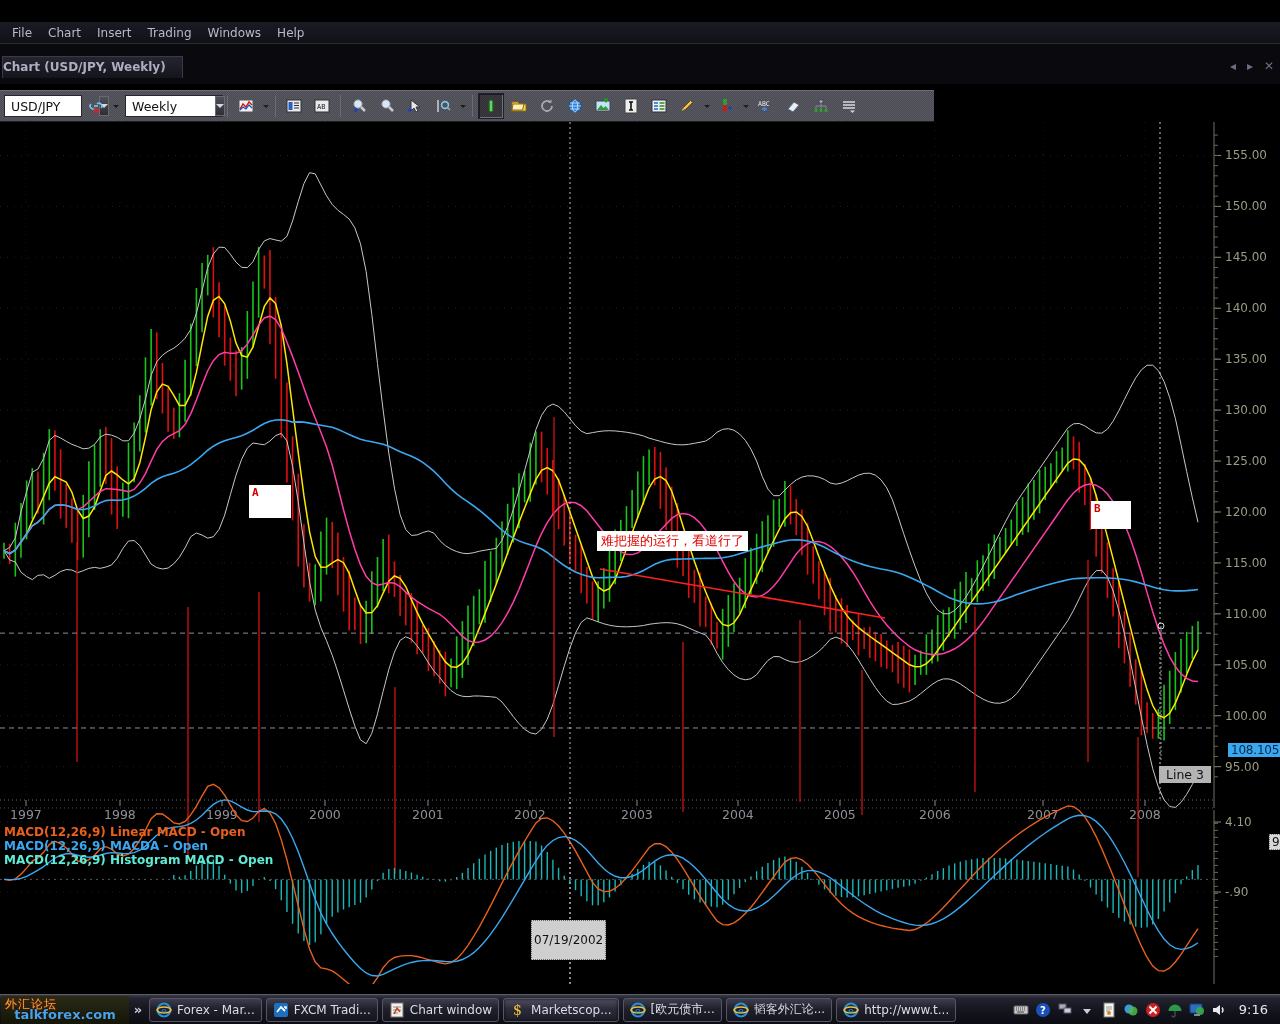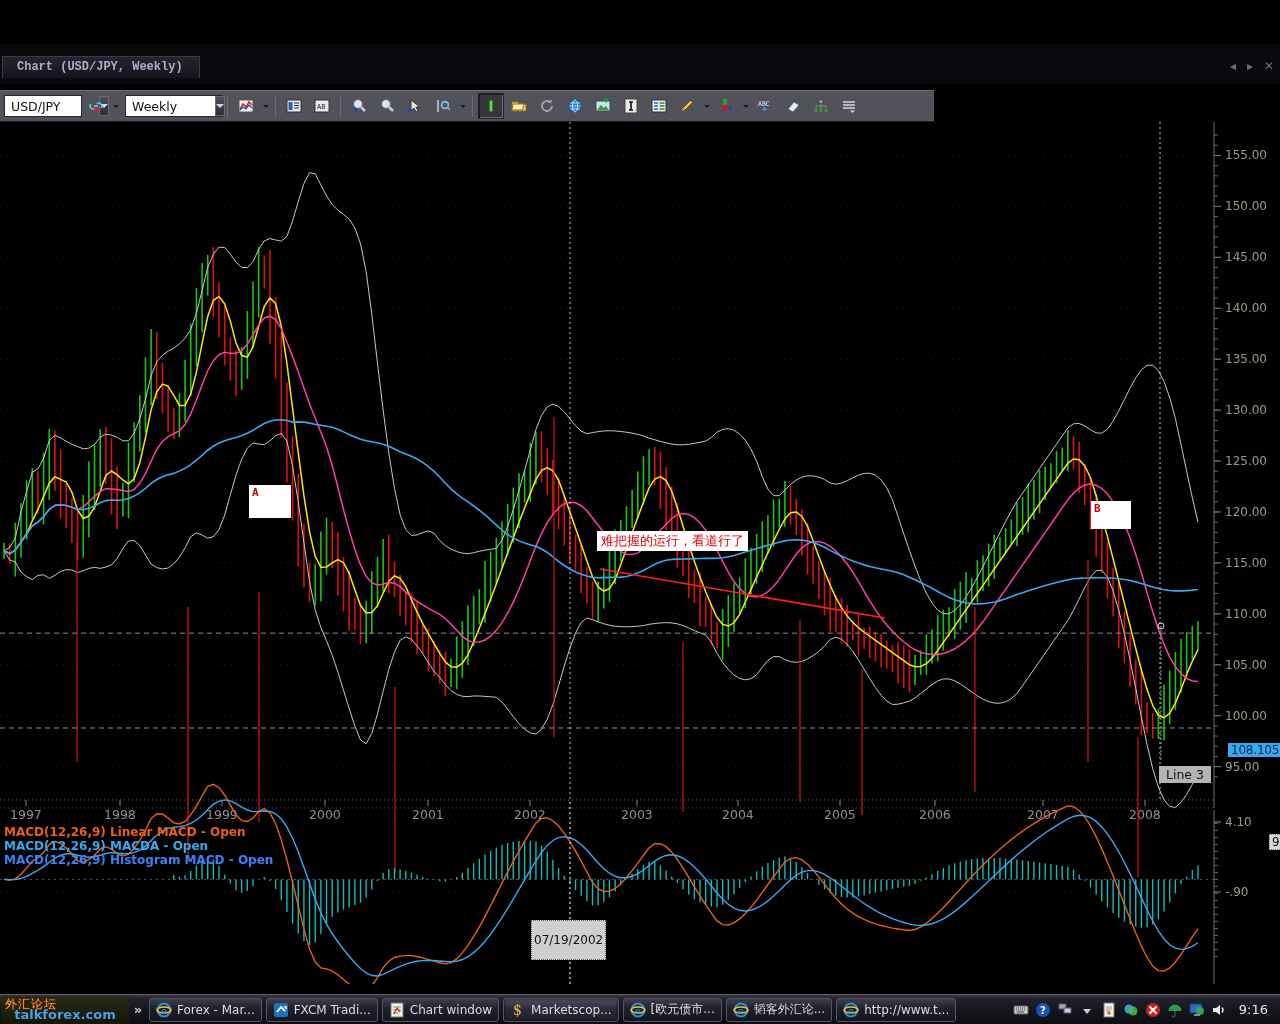--- a/index.html
+++ b/index.html
@@ -38,22 +38,22 @@
 
   
   .tabstrip{
     position:absolute; left:0; top:44px; width:1280px; height:40px;
     background:#0a0a0e;
   }
   .mditab{
     position:absolute; left:2px; top:56px; height:22px;
     background:linear-gradient(180deg,#25252f,#14141c);
     border:1px solid #3a3a48; border-bottom:none;
-    padding:3px 16px 0 14px; font-size:12px; font-weight:bold; color:#aeaec2;
-    white-space:nowrap; cursor:pointer;font-family:Liberation Mono, monospace;
+    padding:3px 16px 0 0; font-size:12px; font-weight:bold; color:#aeaec2;
+    white-space:nowrap; cursor:pointer;
   }
   .tabnav{ position:absolute; right:6px; top:60px; display:flex; gap:11px; }
   .tabnav span{ cursor:pointer; color:#6e6e85; font-size:12px; line-height:12px; }
 
   
   .toolbar{
     position:absolute; left:0; top:90px; width:934px; height:32px;
     background:#4a4a52;
     background-image:
       linear-gradient(45deg,rgba(255,255,255,.09) 25%,transparent 25%,transparent 75%,rgba(255,255,255,.09) 75%),
@@ -158,20 +158,28 @@
   .tray .ti{ width:16px;height:16px;display:flex;align-items:center;justify-content:center;cursor:pointer;}
   .clock{ color:#e6e6f2; font-size:13px; padding:0 8px 0 6px; }
   .icon16{ width:16px;height:16px;flex:none; }
 </style>
 </head>
 <body>
 
 <div id="app">
 
 
+  <div class="menubar">
+    <div class="mi">File</div>
+    <div class="mi">Chart</div>
+    <div class="mi">Insert</div>
+    <div class="mi">Trading</div>
+    <div class="mi">Windows</div>
+    <div class="mi">Help</div>
+  </div>
 
   <div class="tabstrip"></div>
   <div class="mditab">Chart (USD/JPY, Weekly)</div>
   <div class="tabnav">
     <span>◂</span>
     <span>▸</span>
     <span>✕</span>
   </div>
 
   <div class="toolbar">
@@ -969,21 +977,21 @@
 
     <div class="ovl price-tag-blue" style="left:1228px; top:621px;">108.105</div>
 
     <div class="ovl price-tag-gray" style="left:1228px; top:712px;margin-left:41px;">98.793</div>
 
     <div class="ovl date-tag" style="left:531px; top:798px;">07/19/2002</div>
 
     <div class="ovl" style="left:4px; top:703px;">
       <div class="macd-leg" style="color:#e8601c">MACD(12,26,9) Linear MACD - Open</div>
       <div class="macd-leg" style="color:#3aa8f0">MACD(12,26,9) MACDA - Open</div>
-      <div class="macd-leg" style="color:#3b82f6">MACD(12,26,9) Histogram MACD - Open</div>
+      <div class="macd-leg" style="color:#5eead4">MACD(12,26,9) Histogram MACD - Open</div>
     </div>
   </div>
 
   <div class="taskbar">
     <div class="startlogo">
       <div class="cn">外汇论坛</div>
       <div class="en">talkforex.com</div>
     </div>
     <div class="chev">»</div>
 

